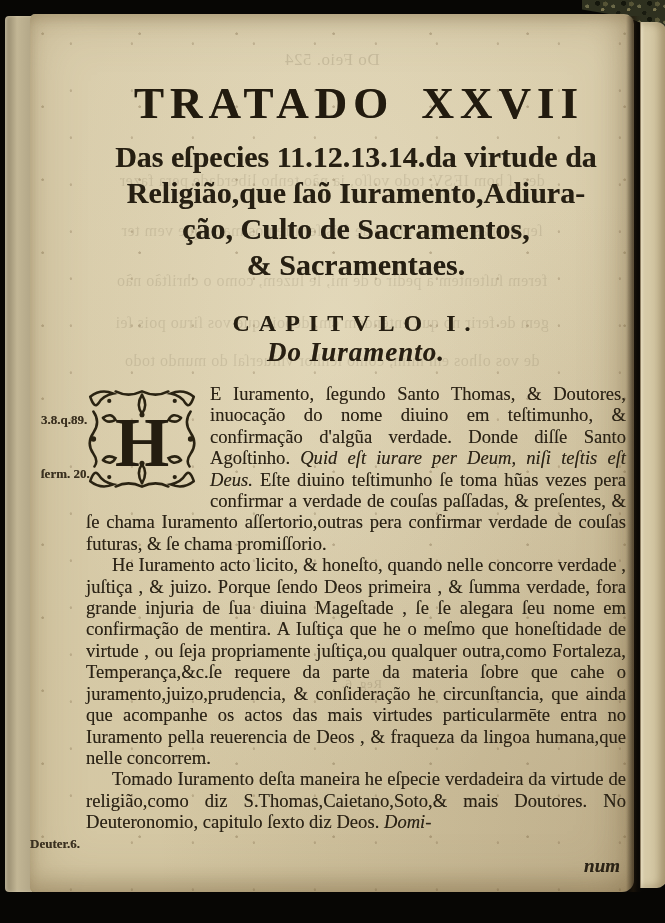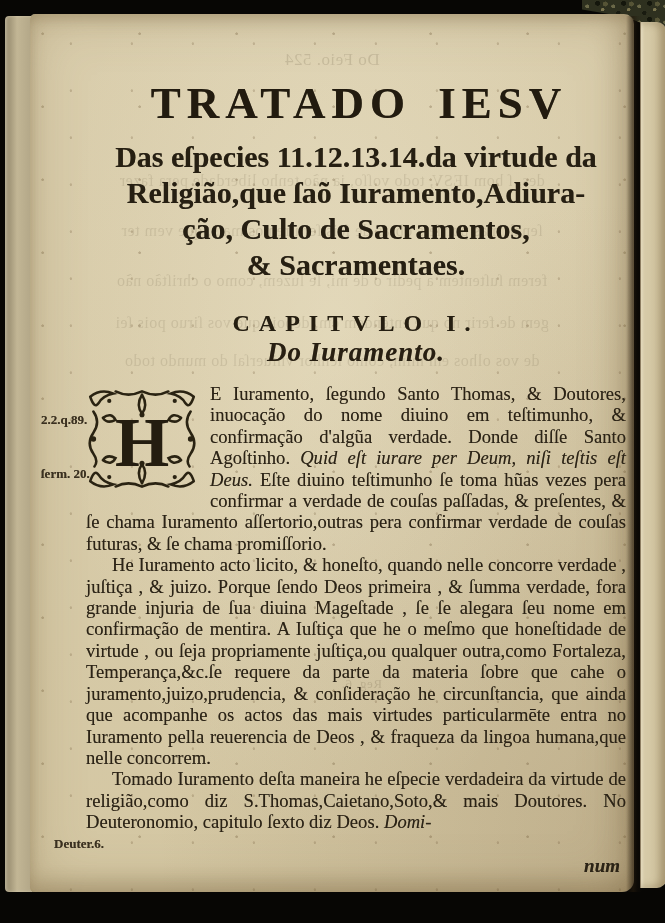--- a/index.html
+++ b/index.html
@@ -101,21 +101,21 @@
   .dropcap{
     float:left;width:112px;height:106px;margin:3px 12px 2px 0;
     position:relative;display:block;
   }
   .margin-note{
     position:absolute;width:62px;font-size:13px;font-weight:600;
     color:#3a3020;text-shadow:0 0 .4px rgba(50,40,22,.5);line-height:15px;
   }
   .mn1{left:11px;top:398px;}
   .mn2{left:11px;top:452px;}
-  .mn3{left:24px;top:822px;font-family:Liberation Serif, serif;}
+  .mn3{left:0;top:822px;font-family:Liberation Serif, serif;}
   .catchword{
     position:absolute;right:14px;top:829px;font-size:19px;font-style:italic;
     font-weight:600;color:#2b2316;text-shadow:0 0 .4px rgba(40,32,18,.5);margin-top:12px;
   }
 </style>
 </head>
 <body>
 
 <div class="scene">
 
@@ -125,26 +125,26 @@
   <div class="page">
 
     <div class="ghost ghost-header">Do Feio.   524</div>
     <div class="ghost g1">des, ſ bom IESV, todo voſſo, ja não tenho liberdade pera fazer</div>
     <div class="ghost g2">ſenal, mas por ſeis obras de ſeis ſeruiremos mais, que vem ter</div>
     <div class="ghost g3">ferem ſuſtentem a pedir o de mi, ſe luzem, como o chriſtão não</div>
     <div class="ghost g4">gem de ferir no que entendem em, depois que vos ſiruo pois ſei</div>
     <div class="ghost g5">de vos olhos em mim, como ſenhor vniuerſal do mundo todo</div>
     <div class="ghost ghost-margin">Reg. 6.</div>
 
-    <aside class="margin-note mn1">2.2.q.89.</aside>
+    <aside class="margin-note mn1">3.8.q.89.</aside>
     <aside class="margin-note mn2">ſerm. 20.</aside>
     <aside class="margin-note mn3">Deuter.6.</aside>
 
     <div class="content">
-      <h1 class="title">TRATADO IESV</h1>
+      <h1 class="title">TRATADO XXVII</h1>
       <div class="subtitle">Das eſpecies 11.12.13.14.da virtude da
 Religião,que ſaõ Iuramento,Adiura-
 ção, Culto de Sacramentos,
 &amp; Sacramentaes.</div>
       <div class="chapter">CAPITVLO I.</div>
       <div class="section">Do Iuramento.</div>
 
       <div class="bodytext">
         <p>
           <span class="dropcap">

